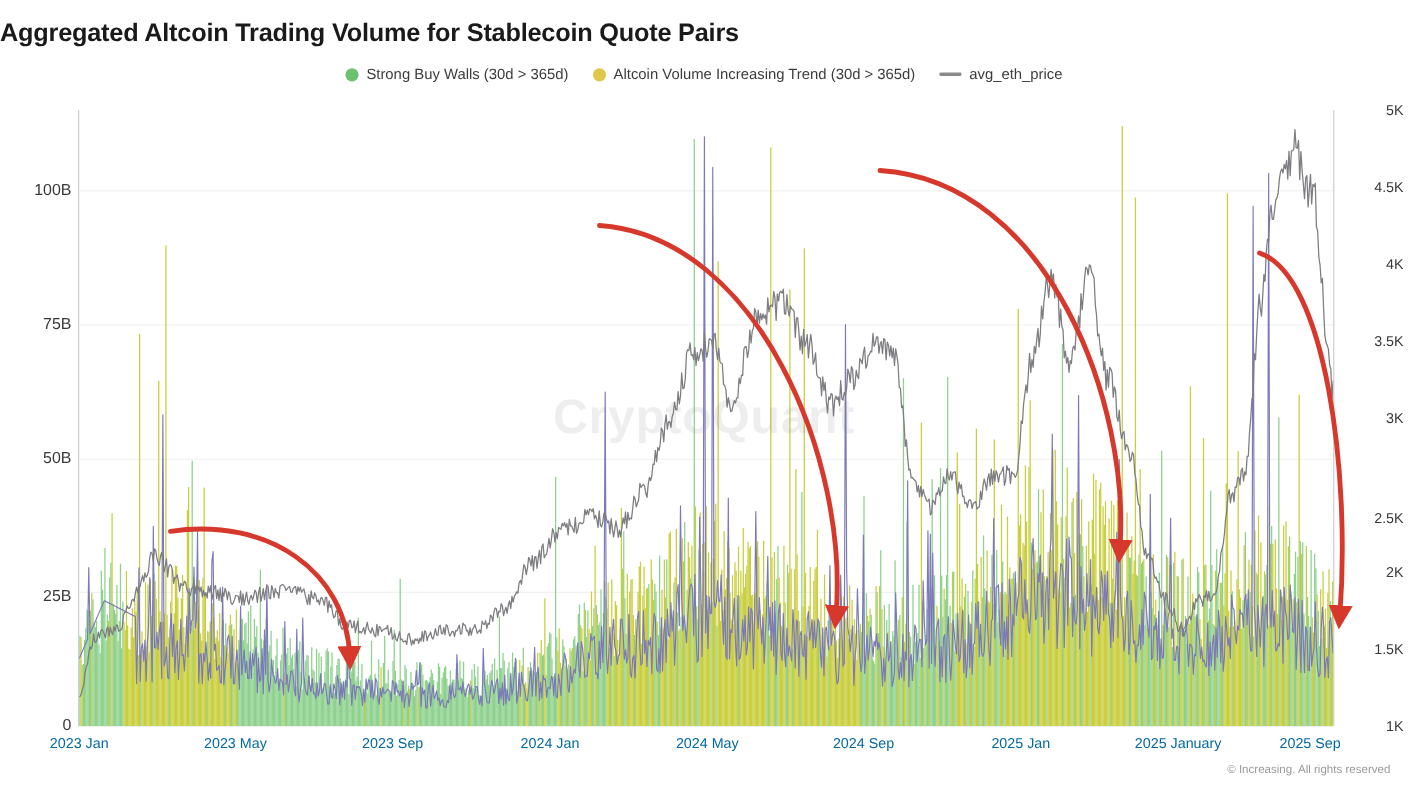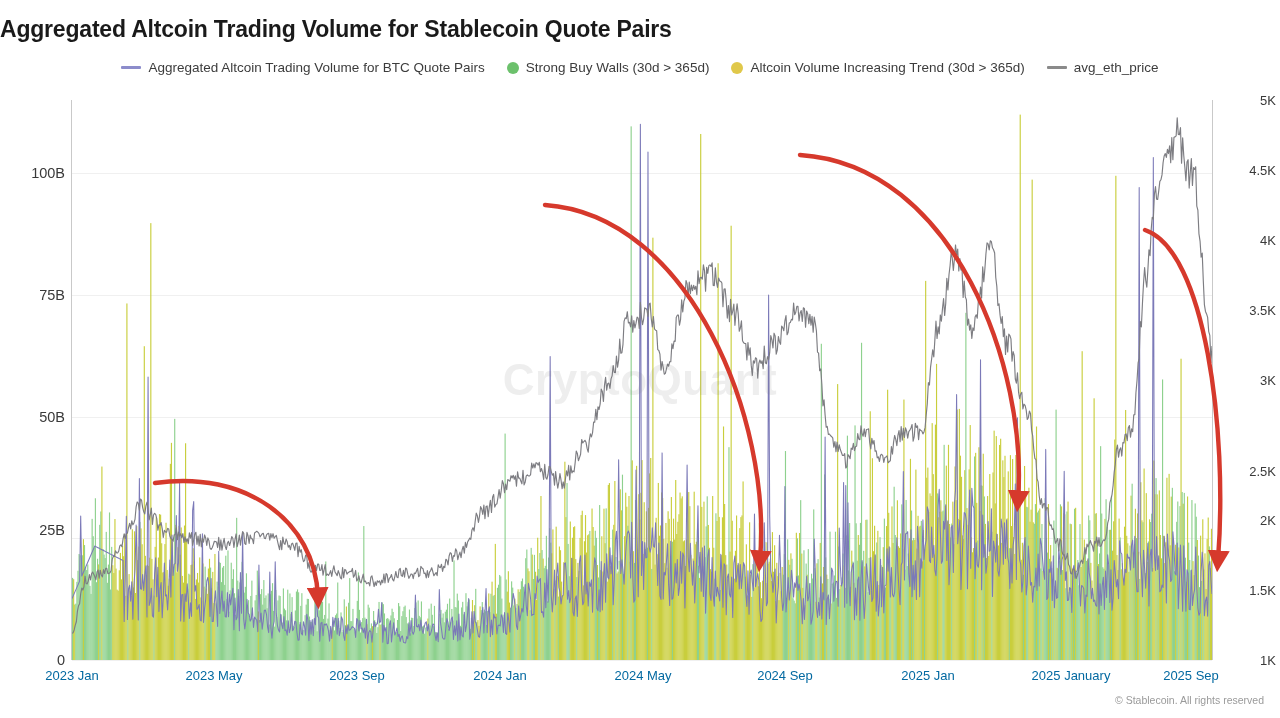--- a/index.html
+++ b/index.html
@@ -90,24 +90,20 @@
 </style>
 </head>
 <body>
 
 <div id="chart-root">
 
   <div class="chart-title">Aggregated Altcoin Trading Volume for Stablecoin Quote Pairs</div>
 
   <div class="legend" id="legend-host">
       <div class="legend-item">
-        <span class="legend-line" style="background: rgb(140, 140, 203);"></span>
-        <span>Aggregated Altcoin Trading Volume for BTC Quote Pairs</span>
-      </div>
-      <div class="legend-item">
         <span class="legend-dot" style="background: rgb(108, 193, 108);"></span>
         <span>Strong Buy Walls (30d &gt; 365d)</span>
       </div>
       <div class="legend-item">
         <span class="legend-dot" style="background: rgb(224, 200, 74);"></span>
         <span>Altcoin Volume Increasing Trend (30d &gt; 365d)</span>
       </div>
       <div class="legend-item">
         <span class="legend-line" style="background: rgb(138, 138, 138);"></span>
         <span>avg_eth_price</span>
@@ -119,21 +115,21 @@
 
   <div id="grid-host">
       <div class="gridline" style="top: 660px;"></div>
       <div class="gridline" style="top: 538.261px;"></div>
       <div class="gridline" style="top: 416.522px;"></div>
       <div class="gridline" style="top: 294.783px;"></div>
       <div class="gridline" style="top: 173.043px;"></div>
     </div>
   <div id="ytick-left-host">
       <div class="ytick-left" style="top: 660px;">0</div>
-      <div class="ytick-left" style="top: 530px;">25B</div>
+      <div class="ytick-left" style="top: 542px;">25B</div>
       <div class="ytick-left" style="top: 416.522px;">50B</div>
       <div class="ytick-left" style="top: 294.783px;">75B</div>
       <div class="ytick-left" style="top: 173.043px;">100B</div>
     </div>
   <div id="ytick-right-host">
       <div class="ytick-right" style="top: 660px;">1K</div>
       <div class="ytick-right" style="top: 590px;">1.5K</div>
       <div class="ytick-right" style="top: 520px;">2K</div>
       <div class="ytick-right" style="top: 471px;">2.5K</div>
       <div class="ytick-right" style="top: 380px;">3K</div>
@@ -1225,15 +1221,15 @@
 
   <svg class="layer">
     <g id="arrows-host">
         <path d="M155 483 C245 470, 315 520, 318 597" fill="none" stroke="#d6392c" stroke-width="4.4" stroke-linecap="round" marker-end="url(#arrowhead)"></path>
         <path d="M545 205 C690 215, 772 420, 760 560" fill="none" stroke="#d6392c" stroke-width="4.4" stroke-linecap="round" marker-end="url(#arrowhead)"></path>
         <path d="M800 155 C955 165, 1028 370, 1018 500" fill="none" stroke="#d6392c" stroke-width="4.4" stroke-linecap="round" marker-end="url(#arrowhead)"></path>
         <path d="M1145 230 C1205 250, 1228 430, 1218 560" fill="none" stroke="#d6392c" stroke-width="4.4" stroke-linecap="round" marker-end="url(#arrowhead)"></path>
       </g>
   </svg>
 
-  <div class="footer-credit">© Stablecoin. All rights reserved</div>
+  <div class="footer-credit">© Increasing. All rights reserved</div>
 
 </div>
 
 </body></html>

